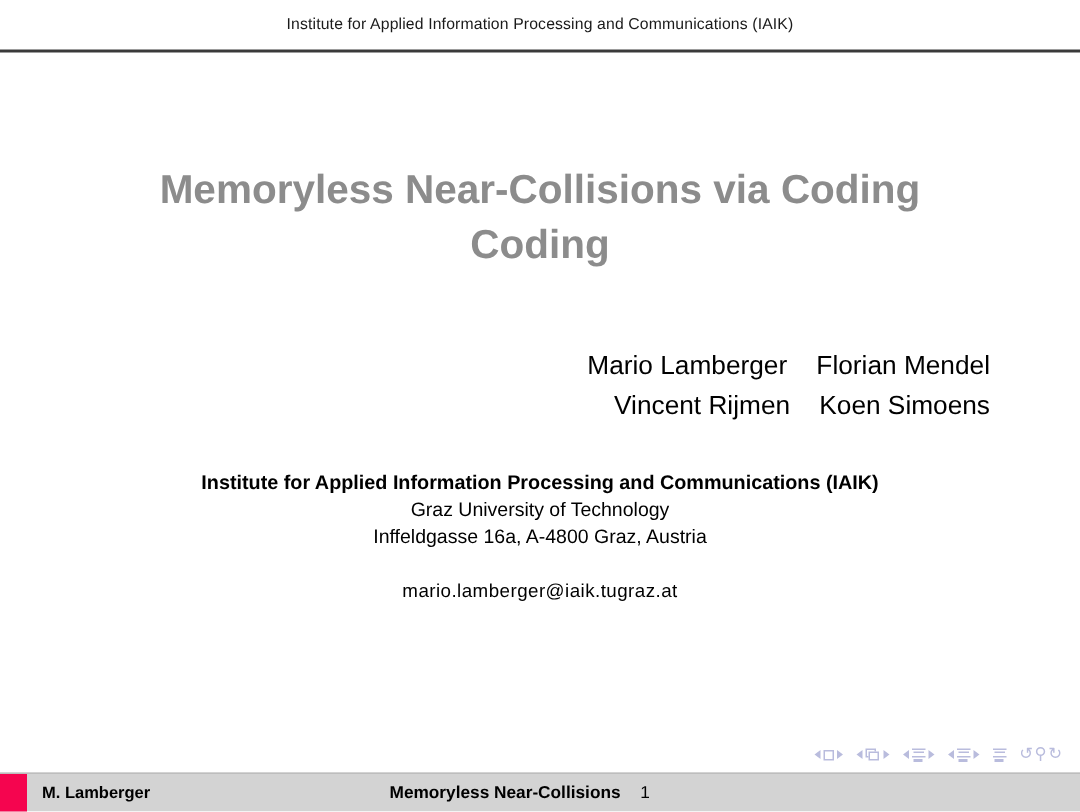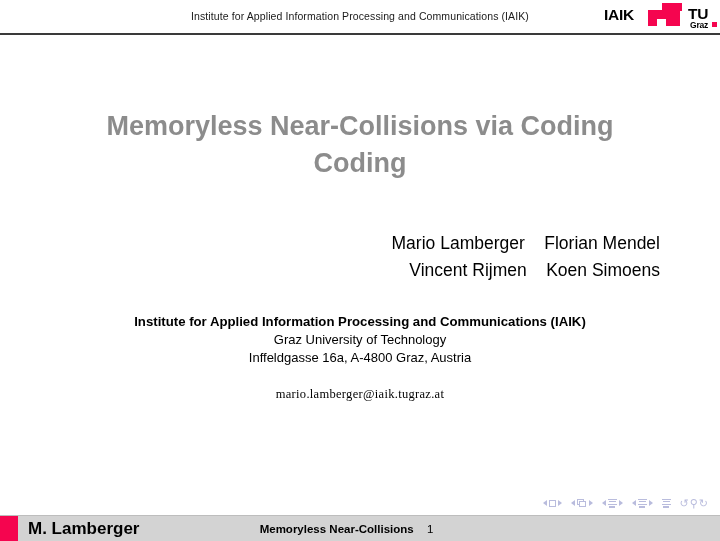--- a/index.html
+++ b/index.html
@@ -157,21 +157,21 @@
     text-align: center;
   }
 
   
   .email {
     position: absolute;
     top: 387px;
     left: 20px;
     width: 680px;
     text-align: center;
-    font-family: Liberation Serif, serif;
+    font-family: Liberation Sans, sans-serif;
     font-size: 12.5px;
     color: #000000;
     letter-spacing: 0.3px;
   }
 
   
   .navsyms {
     position: absolute;
     top: 496px;
     right: 12px;
@@ -256,21 +256,21 @@
   }
   .footer-accent {
     width: 18px;
     height: 26px;
     background: #f5054f;
     flex: 0 0 18px;
   }
   .footer-author {
     flex: 0 0 215px;
     padding-left: 10px;
-    font-size: 17px;
+    font-size: 11px;
     font-weight: bold;
     color: #000000;
     box-sizing: border-box;
   }
   .footer-event {
     flex: 1 1 auto;
     text-align: center;
     font-size: 11.5px;
     font-weight: bold;
     color: #000000;
@@ -290,35 +290,20 @@
     margin-left: 10px;
     font-weight: normal;
   }
 </style>
 </head>
 <body>
 
 <div class="header">
   <div class="header-title">Institute for Applied Information Processing and Communications (IAIK)</div>
 
-  <div class="logo">
-    <span class="logo-iaik">IAIK</span>
-
-    <span class="logo-mark">
-      <span class="lm1"></span>
-      <span class="lm2"></span>
-      <span class="lm3"></span>
-      <span class="lm4"></span>
-      <span class="lm5"></span>
-    </span>
-
-    <span class="logo-tu">TU</span>
-    <span class="logo-graz">Graz</span>
-    <span class="logo-graz-dot"></span>
-  </div>
 
   <div class="header-rule"></div>
 </div>
 
 <div class="title">
   <span>Memoryless Near-Collisions via Coding</span>
   <br>
   <span>Coding</span>
 </div>
 

